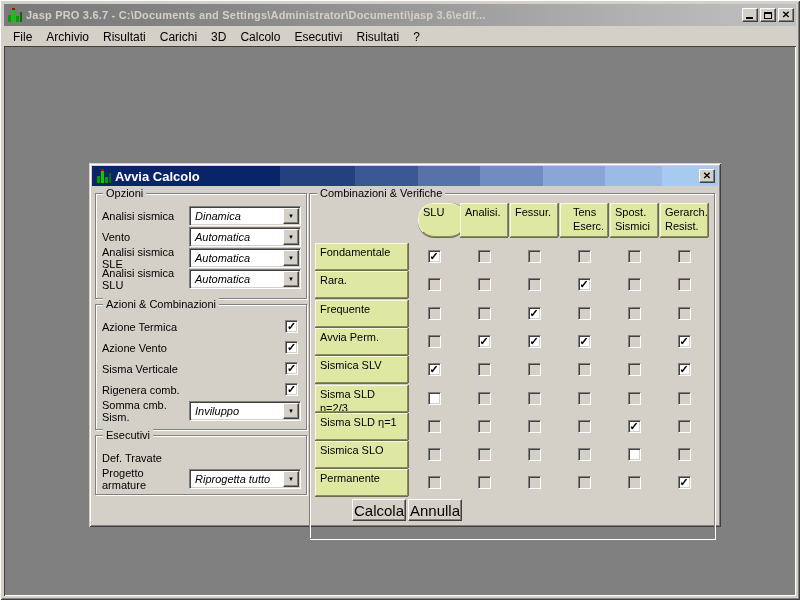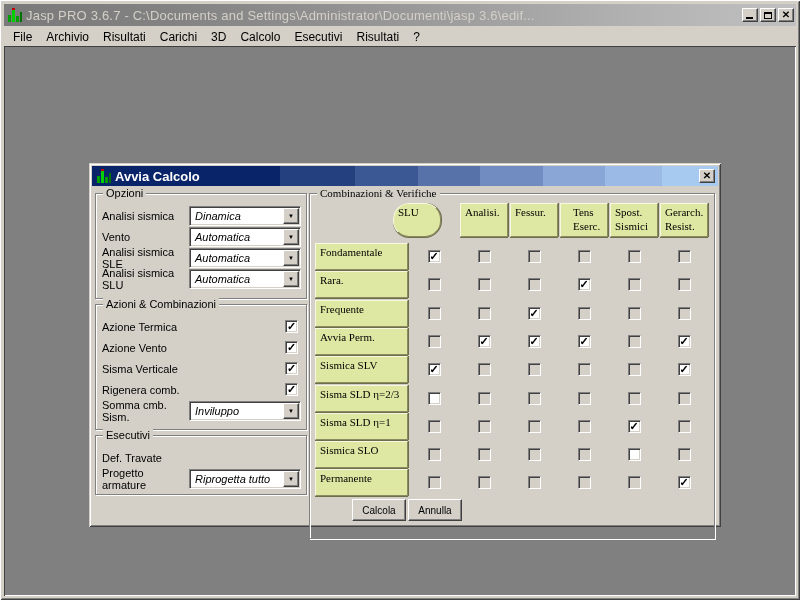--- a/index.html
+++ b/index.html
@@ -15,21 +15,21 @@
     box-shadow: inset 1px 1px 0 #ffffff, inset -1px -1px 0 #404040,
                 inset 2px 2px 0 #d4d0c8, inset -2px -2px 0 #808080;
   }
   #titlebar {
     position:absolute; left:4px; top:4px; right:4px; height:22px;
     background:linear-gradient(90deg,#7a7a7a 0%,#828282 20%,#909090 40%,#a0a0a0 60%,#b2b2b2 80%,#c0c0c0 100%);
     display:flex; align-items:center; padding:0 2px;
   }
   .app-icon { width:16px; height:16px; flex:0 0 16px; margin:0 3px 0 1px; }
   #window-title {
-    flex:1; color:#d4d0c8; font-weight:normal; font-size:13px;
+    flex:1; color:#d4d0c8; font-weight:bold; font-size:11px;
     white-space:nowrap; overflow:hidden; letter-spacing:0.2px;
   }
   .tb-btn {
     width:16px; height:14px; margin-left:2px; background:#d4d0c8;
     border:1px solid; border-color:#ffffff #404040 #404040 #ffffff;
     box-shadow: inset -1px -1px 0 #808080;
     display:flex; align-items:center; justify-content:center;
     font-size:9px; font-weight:bold; color:#000; position:relative;
   }
   .glyph-min { position:absolute; left:3px; bottom:2px; width:7px; height:2px; background:#000; }
@@ -70,21 +70,21 @@
     border:1px solid #808080;
     box-shadow: 1px 1px 0 #ffffff, inset 1px 1px 0 #ffffff;
   }
   .group-label {
     position:absolute; top:-7px; left:7px; background:#d4d0c8;
     padding:0 3px; font-size:11px; color:#000; line-height:13px;
   }
   #group-opzioni   { left:6px;  top:30px;  width:212px; height:106px; }
   #group-azioni    { left:6px;  top:141px; width:212px; height:126px; }
   #group-esecutivi { left:6px;  top:272px; width:212px; height:60px;  }
-  #group-comb      { left:220px; top:30px; width:406px; height:346px;font-family:Liberation Serif, serif; }
+  #group-comb      { left:220px; top:30px; width:406px; height:346px; }
   .rows { position:absolute; left:6px; right:5px; top:11px; }
   .frow { display:flex; align-items:center; height:21px; }
   .frow .flabel { flex:1; color:#000; }
   
   .dd {
     width:112px; height:20px; background:#ffffff; flex:0 0 112px;
     border:1px solid; border-color:#808080 #ffffff #ffffff #808080;
     box-shadow: inset 1px 1px 0 #404040, inset -1px -1px 0 #d4d0c8;
     display:flex; align-items:center;font-style:italic;
   }
@@ -116,21 +116,21 @@
   }
   .col-head { width:48px; height:34px; top:9px; }
   .row-head { left:5px; width:93px; height:27px; }
   .gcell { position:absolute; width:48px; display:flex; justify-content:center; }
   
   .btn3d {
     position:absolute; width:54px; height:22px; background:#d4d0c8;
     border:1px solid; border-color:#ffffff #404040 #404040 #ffffff;
     box-shadow: inset -1px -1px 0 #808080, inset 1px 1px 0 #d4d0c8;
     display:flex; align-items:center; justify-content:center;
-    font-size:10px; color:#000;
+    font-size:15px; color:#000;
   }
 </style>
 </head>
 <body>
 
 <div id="window">
 
   <div id="titlebar">
     <svg class="app-icon" viewBox="0 0 16 16">
       <rect x="1" y="8" width="3" height="7" fill="#00a000"></rect>
@@ -262,21 +262,21 @@
               <div class="dd">
                 <span class="dd-text">Riprogetta tutto</span>
                 <span class="dd-btn">▼</span>
               </div>
             </div>
           </div>
       </div>
 
       <div class="group" id="group-comb">
         <span class="group-label">Combinazioni &amp; Verifiche</span>
-      <div class="ycell col-head" style="left: 83px; border-radius: 16px;">SLU</div>
+      <div class="ycell col-head" style="left: 108px; border-radius: 16px;">SLU</div>
           <div class="ycell col-head" style="left: 150px;">Analisi.</div>
           <div class="ycell col-head" style="left: 200px;">Fessur.</div>
           <div class="ycell col-head" style="left: 250px; padding-left: 12px;">Tens
 Eserc.</div>
           <div class="ycell col-head" style="left: 300px;">Spost.
 Sismici</div>
           <div class="ycell col-head" style="left: 350px;">Gerarch.
 Resist.</div>
           <div class="ycell row-head" style="top: 49px;">Fondamentale</div>
           <div class="gcell" style="left: 100px; top: 56px;">

